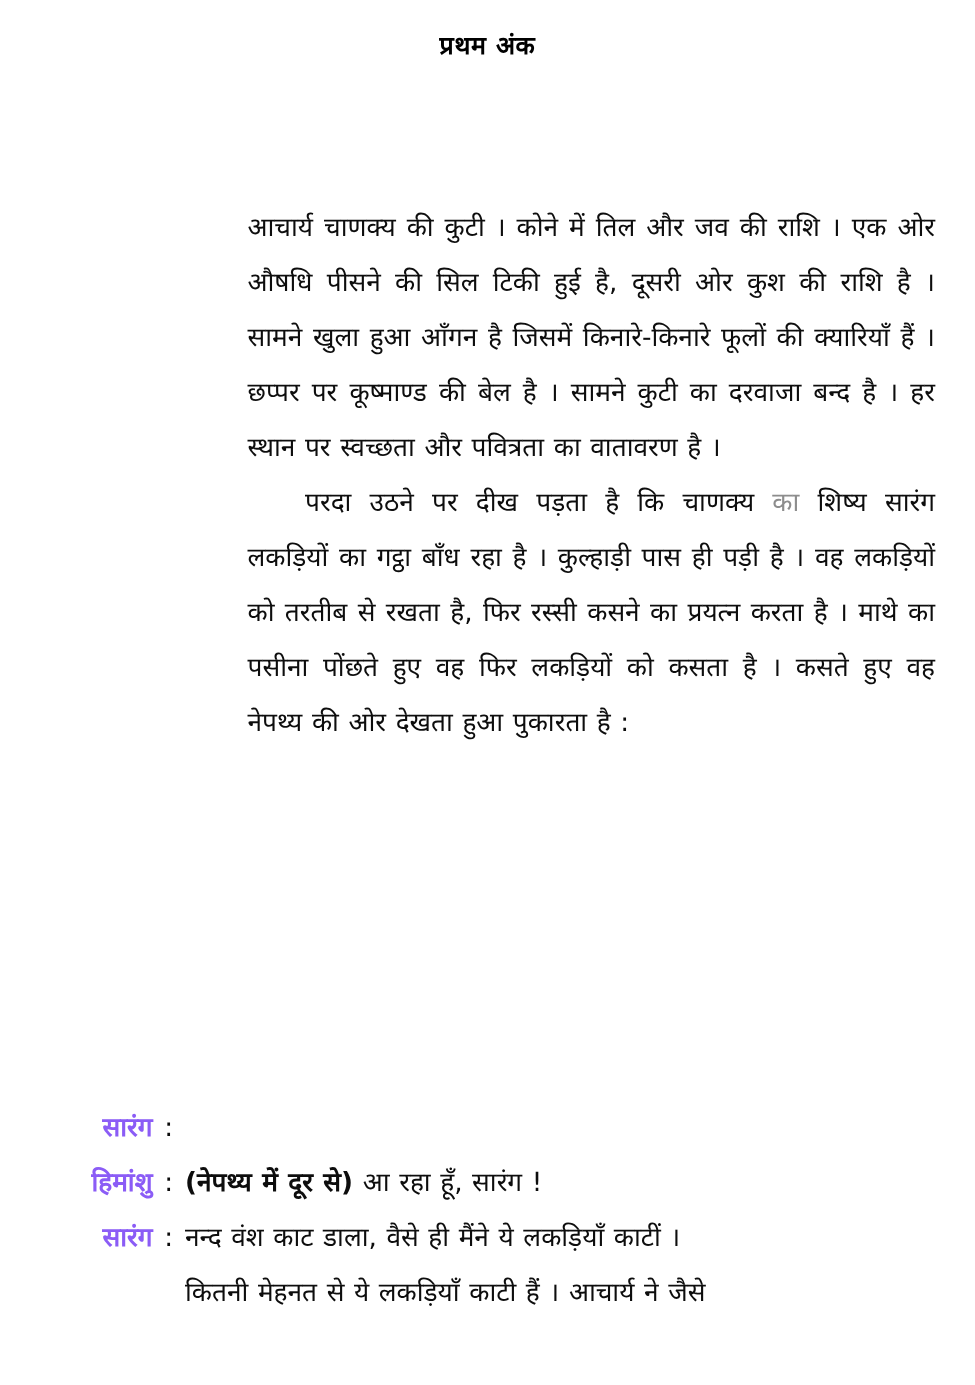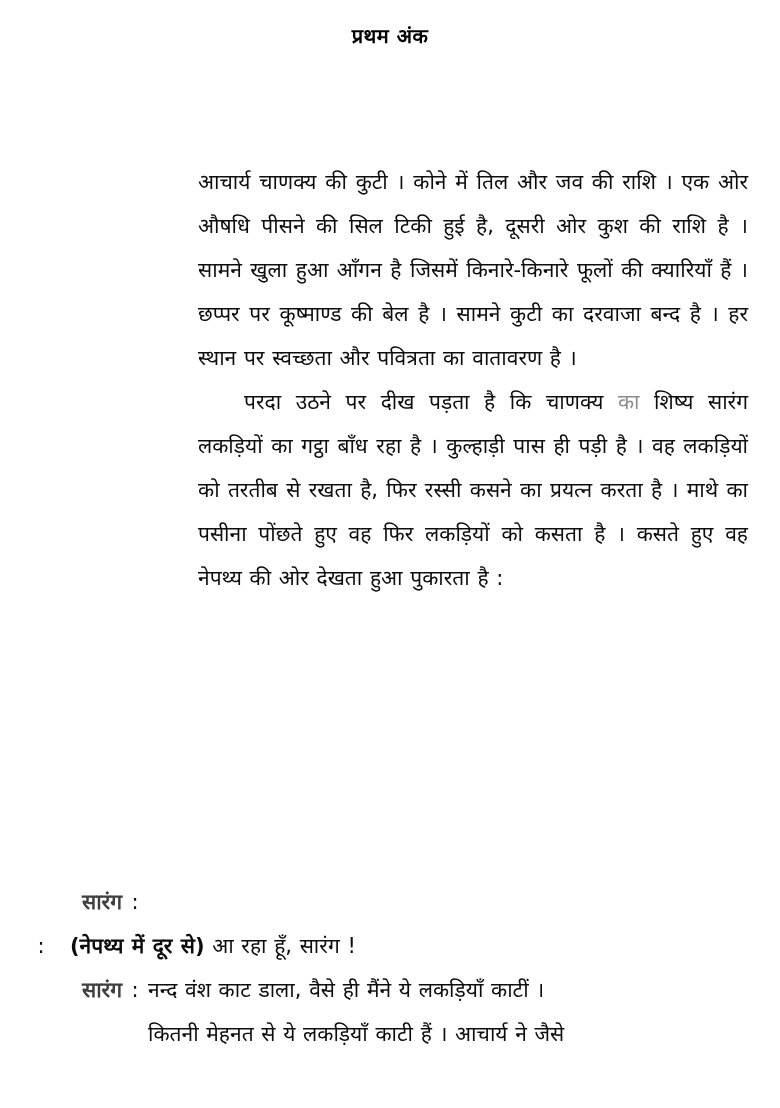--- a/index.html
+++ b/index.html
@@ -74,42 +74,41 @@
     align-items: flex-start;
     font-size: 21px;
     line-height: 44px;
   }
 
   .speaker {
     flex: 0 0 94px;
     text-align: right;
     font-weight: 700;
     white-space: nowrap;
-    color: #404040;
+    color: #8b5cf6;
   }
 
   .colon {
     flex: 0 0 26px;
     text-align: center;
     font-weight: 400;
     color: #0d0d0d;
   }
 
   .speech-text {
     flex: 1 1 auto;
     text-align: justify;
     text-align-last: left;
     color: #0d0d0d;
     word-spacing: 1px;
   }
 
   .speech-text .si {
     font-weight: 700;
     font-style: normal;
-    margin-left: 16px;
   }
 
   .speech-text .line {
     display: block;
   }
 </style>
 </head>
 <body>
 
 <div class="page">
@@ -126,20 +125,21 @@
   </div>
 
   <div class="dialogue">
 
     <div class="speech">
       <span class="speaker">सारंग</span>
       <span class="colon">:</span>
     </div>
 
     <div class="speech">
+      <span class="speaker">हिमांशु</span>
       <span class="colon">:</span>
       <span class="speech-text"><span class="si">(नेपथ्य में दूर से)</span><span> आ रहा हूँ, सारंग !</span></span>
     </div>
 
     <div class="speech">
       <span class="speaker">सारंग</span>
       <span class="colon">:</span>
       <span class="speech-text">
         <span class="line">नन्द वंश काट डाला, वैसे ही मैंने ये लकड़ियाँ काटीं ।</span>
         <span class="line">कितनी मेहनत से ये लकड़ियाँ काटी हैं । आचार्य ने जैसे</span>

